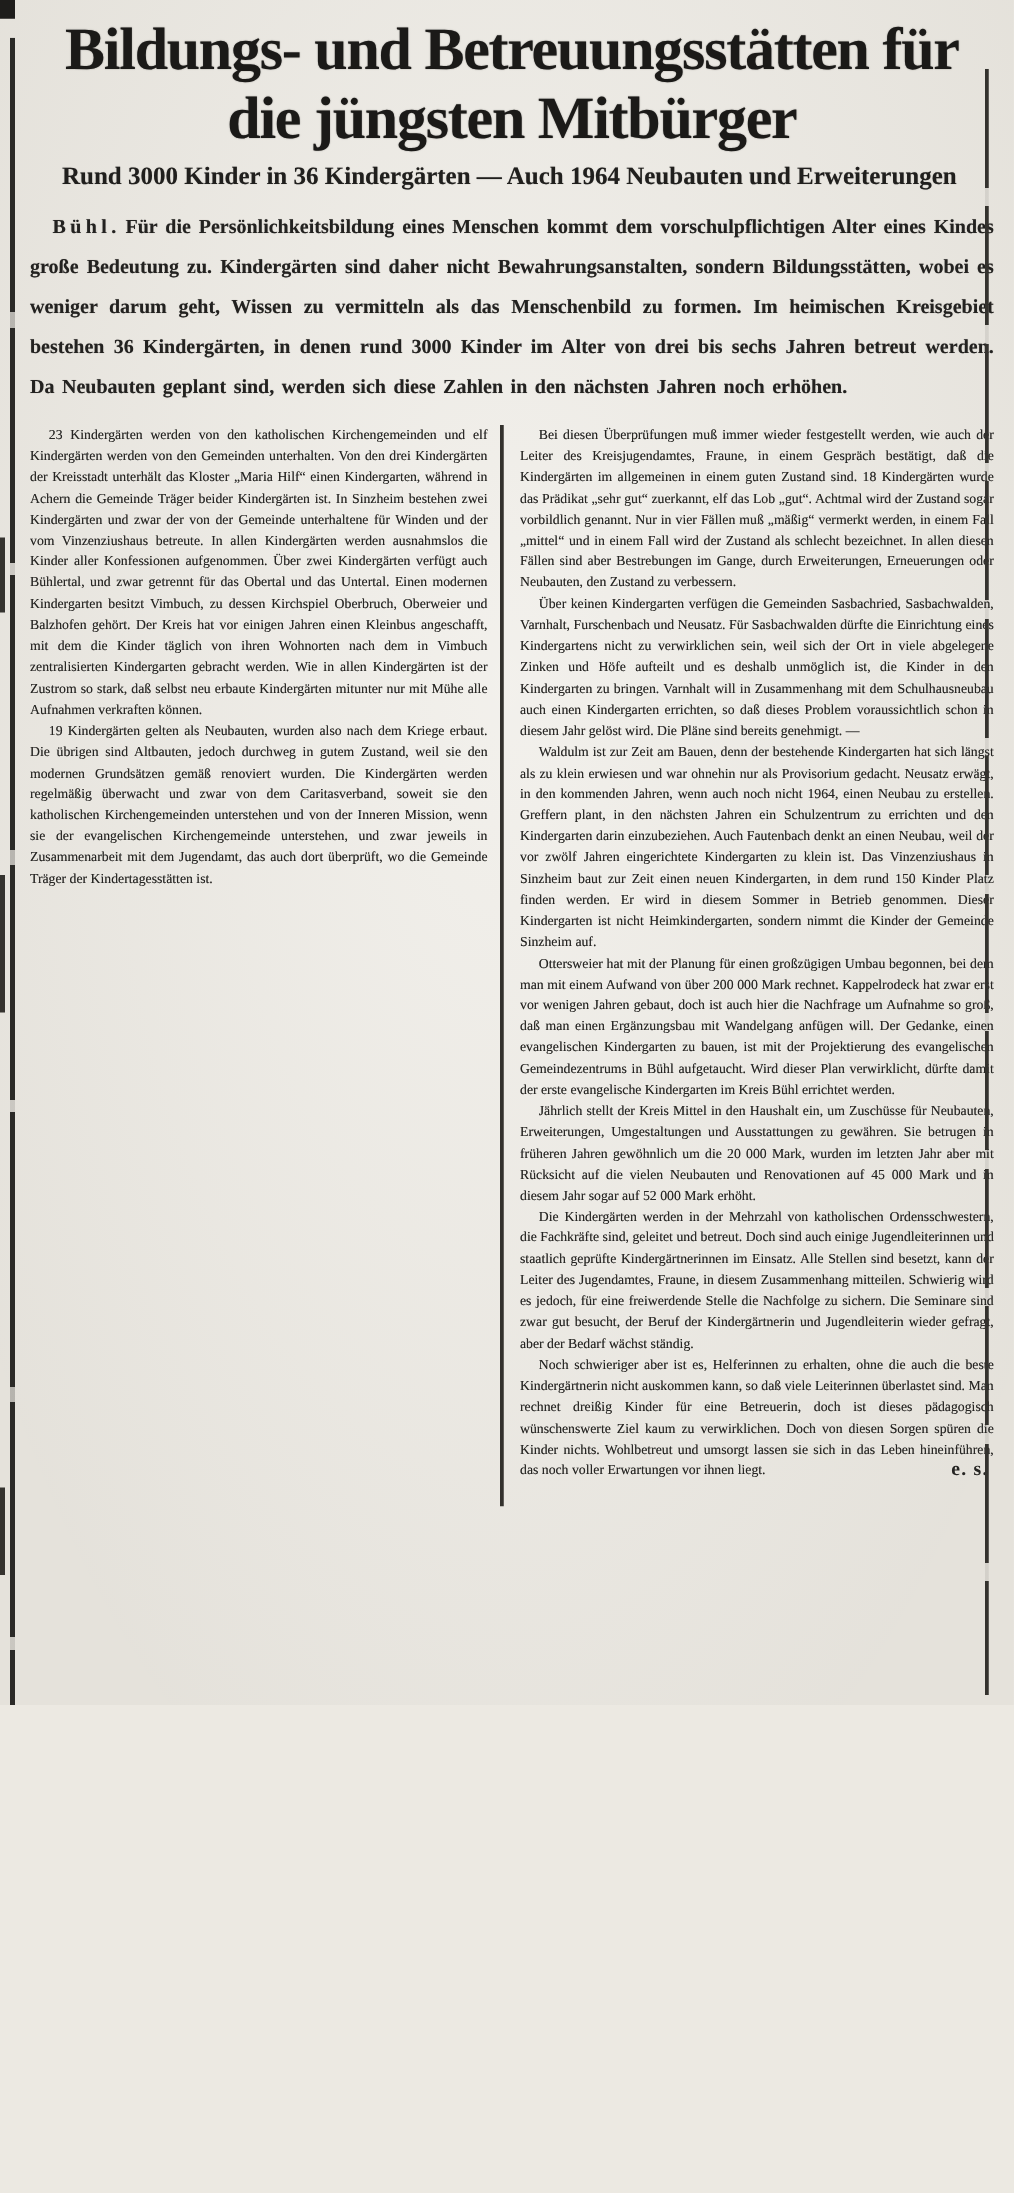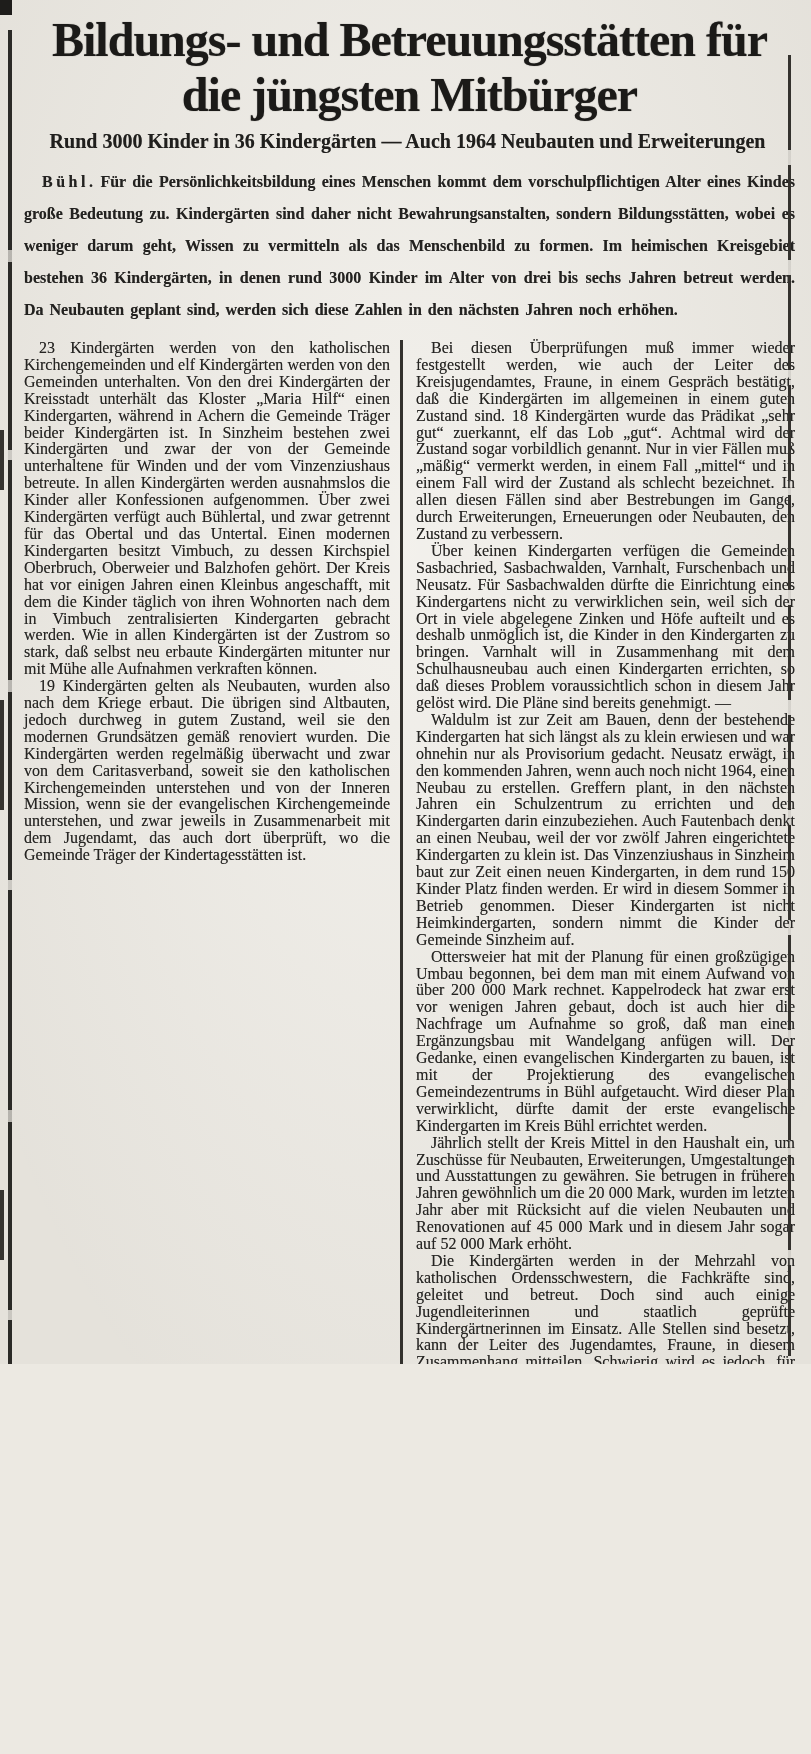--- a/index.html
+++ b/index.html
@@ -80,21 +80,21 @@
   .col { box-sizing: border-box; }
   .col-left  { width: 376px; padding-right: 10px; }
   .col-right {
     flex: 1;
     border-left: 3px solid #33312d;
     padding-left: 13px;
     padding-bottom: 20px;
   }
   .col p {
     margin: 0;
-    font-size: 16px;
+    font-size: 11px;
     line-height: 16.9px;
     text-align: justify;
     text-indent: 15px;
     hyphens: auto;
     -webkit-hyphens: auto;
     color: #262523;
     text-shadow: 0 0 0.5px rgba(38,37,35,0.5);
   }
   .signature {
     text-align: right;

